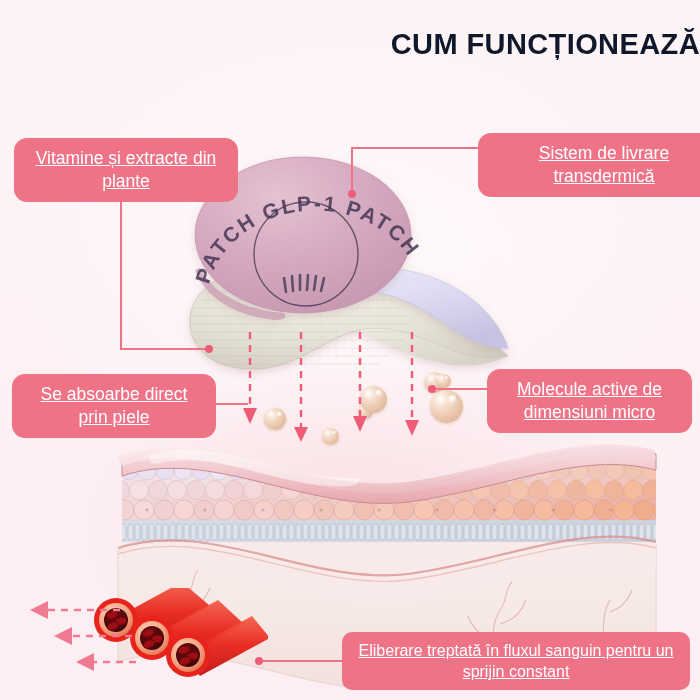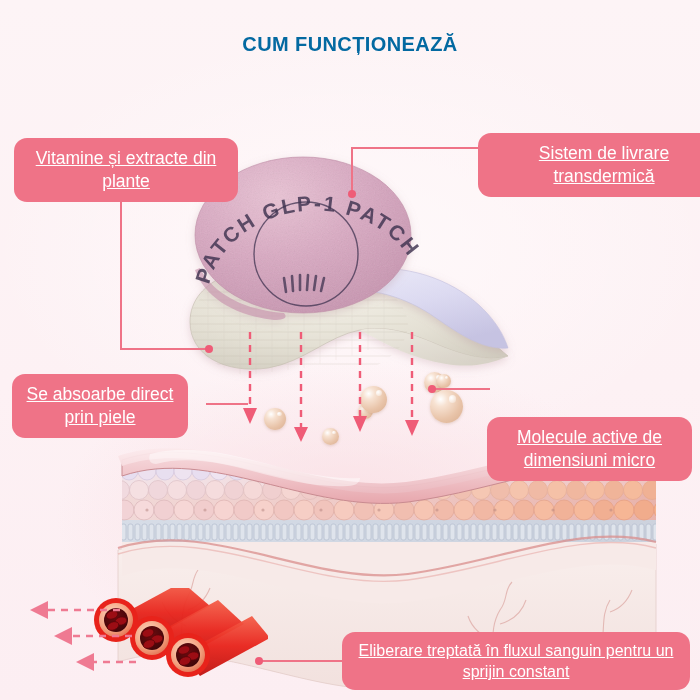--- a/index.html
+++ b/index.html
@@ -16,24 +16,24 @@
     position:absolute;inset:0;
     background:
       radial-gradient(ellipse 420px 230px at 350px 520px, rgba(249,219,224,.75), rgba(253,243,245,0) 70%),
       radial-gradient(ellipse 500px 300px at 350px 250px, rgba(255,250,251,.9), rgba(253,243,245,0) 72%),
       linear-gradient(180deg,#fdf4f6 0%, #fdf1f4 55%, #fceef2 100%);
   }
 
   
   .title{
     position:absolute;left:0;right:0;top:26px;
-    text-align:center;
-    color:#0369a1;
+    text-align:right;
+    color:#0f172a;
     font-weight:bold;
-    font-size:20px;
+    font-size:29px;
     line-height:36px;
     letter-spacing:.4px;
   }
   .title .l2{display:block;}
 
   
   .callout{
     position:absolute;
     background:#ef7387;
     color:#ffffff;
@@ -41,23 +41,23 @@
     font-size:17.5px;
     line-height:23px;
     text-align:center;
     padding:9px 14px;
     box-sizing:border-box;
     z-index:40;
     text-decoration:underline;
   }
   .callout.lbl-vitamins{left:14px;top:138px;width:224px;}
   .callout.lbl-delivery{left:478px;top:133px;width:252px;}
-  .callout.lbl-absorb{left:12px;top:374px;width:176px;}
-  .callout.lbl-molecules{left:487px;top:369px;width:205px;margin-top:48px;}
-  .callout.lbl-release{left:342px;top:632px;width:348px;font-size:16px;line-height:21px;padding:8px 10px;}
+  .callout.lbl-absorb{left:12px;top:374px;width:204px;}
+  .callout.lbl-molecules{left:487px;top:369px;width:205px;}
+  .callout.lbl-release{left:342px;top:632px;width:348px;font-size:16px;line-height:21px;padding:8px 10px;border-radius:10px;}
 
   
   .conn{position:absolute;background:#ef7387;z-index:30;}
   .conn.h{height:1.6px;}
   .conn.v{width:1.6px;}
   .dot{
     position:absolute;width:8px;height:8px;border-radius:50%;
     background:#ef5c77;z-index:31;
   }
 

